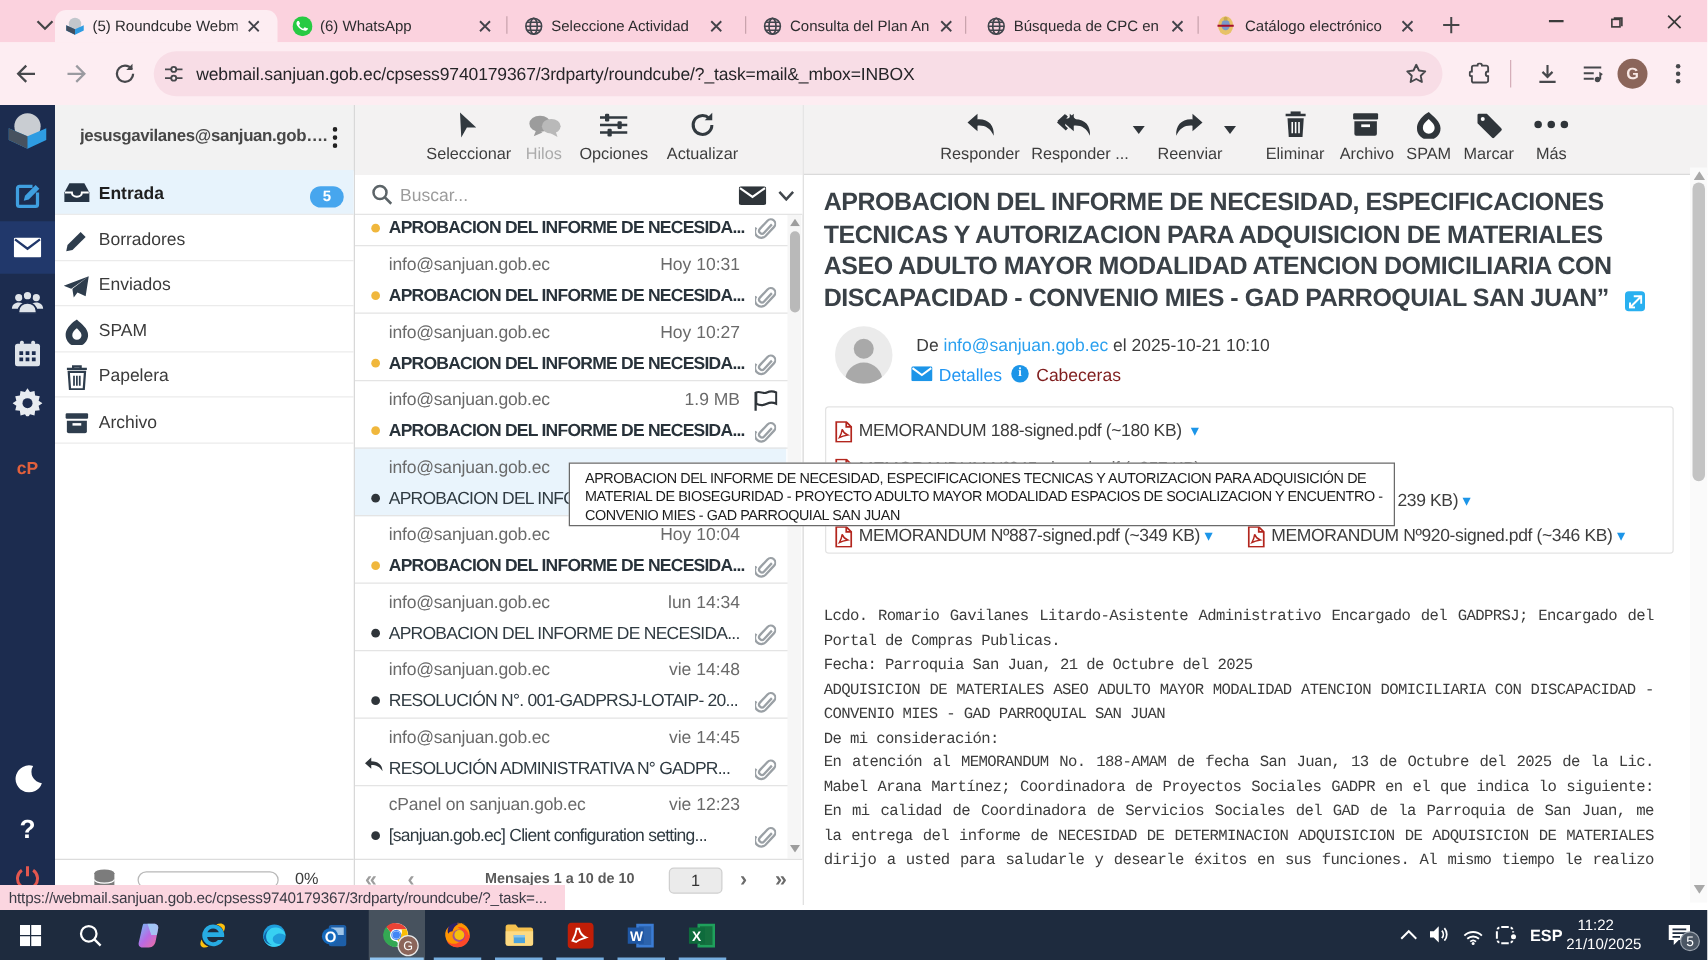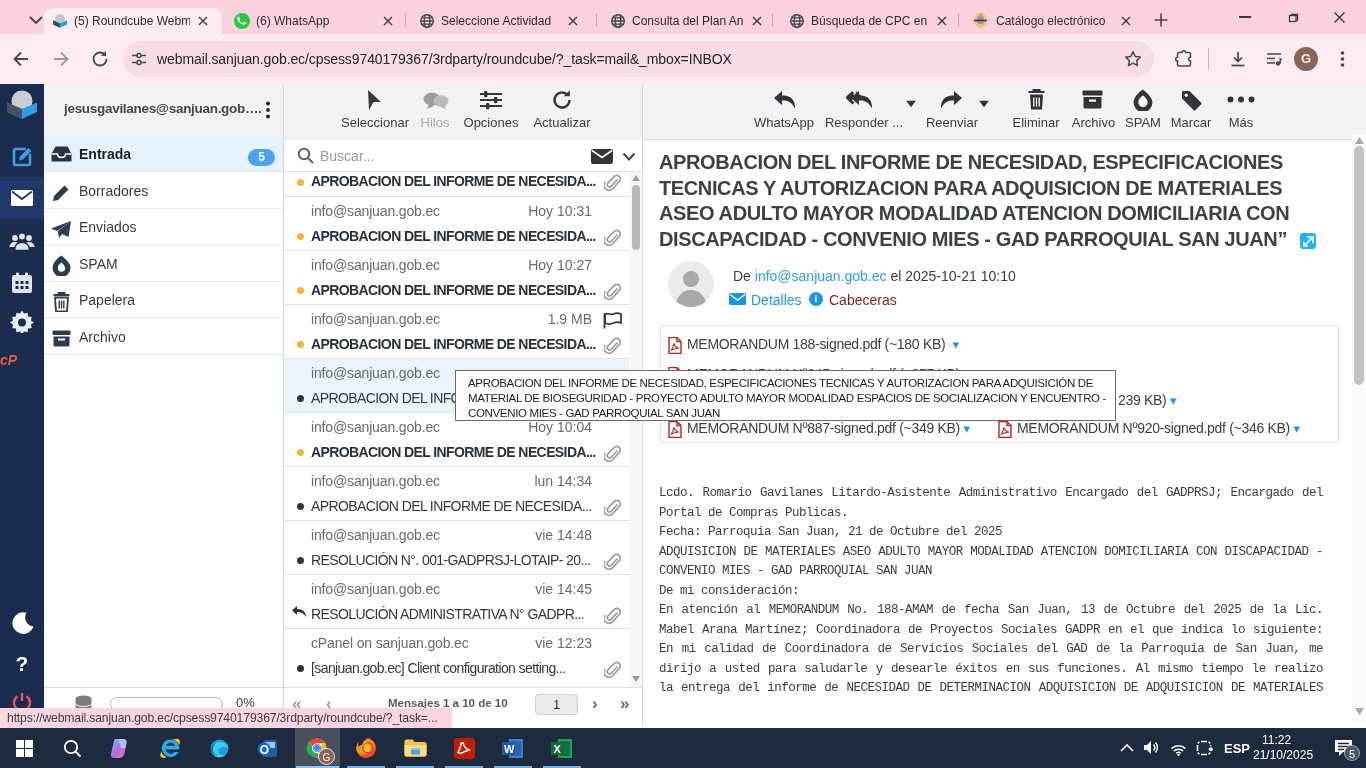--- a/index.html
+++ b/index.html
@@ -221,21 +221,21 @@
           <rect x="14.5" y="9" width="3" height="3"></rect>
           <rect x="4.5" y="14" width="3" height="3"></rect>
           <rect x="9.5" y="14" width="3" height="3"></rect>
           <rect x="14.5" y="14" width="3" height="3"></rect>
         </g>
       </svg>
 <svg class="a" style="left:10px;top:225px" width="24" height="24" viewBox="0 0 24 24">
         <path fill="#e8ecf1" d="M12 1.5l2 3.1 3.6-.9 .5 3.7 3.7.5-.9 3.6 3.1 2-3.1 2 .9 3.6-3.7.5-.5 3.7-3.6-.9-2 3.1-2-3.1-3.6.9-.5-3.7-3.7-.5 .9-3.6-3.1-2 3.1-2-.9-3.6 3.7-.5 .5-3.7 3.6.9z"></path>
         <circle cx="12" cy="13.5" r="4" fill="#1c2c4f"></circle>
       </svg>
-<div class="a" style="left:0px;top:268px;width:44px;height:20px;font-size:14px;font-weight:bold;color:#e2603c;font-style:italic">cP</div>
+<div class="a" style="left:0px;top:282px;width:44px;height:20px;text-align:center;font-size:14px;font-weight:bold;color:#e2603c;">cP</div>
 <svg class="a" style="left:11px;top:527px" width="23" height="23" viewBox="0 0 23 23">
         <path d="M15.5 1.8 A10.8 10.8 0 1 0 22.5 15.5 A9 9 0 0 1 15.5 1.8 Z" fill="#fff"></path>
       </svg>
 <div class="a" style="left:0px;top:568px;width:44px;height:24px;text-align:center;font-size:21px;font-weight:bold;color:#fff">?</div>
 <svg class="a" style="left:12px;top:608px" width="20" height="20" viewBox="0 0 20 20">
         <path d="M5.5 4.2a8 8 0 1 0 9 0" fill="none" stroke="#e4574f" stroke-width="2.4"></path>
         <path d="M10 1v8" stroke="#e4574f" stroke-width="2.4"></path>
       </svg>
 <div class="a" id="folders"></div>
 <div class="a" id="fhead" style="left:44px"></div>
@@ -446,21 +446,21 @@
 <div class="a" style="left:326px;top:610px;font-size:17px;font-weight:bold;color:#9d9d9d">‹</div>
 <div class="a" style="left:388px;top:613px;font-size:11.5px;font-weight:bold;color:#5a5a5a">Mensajes 1 a 10 de 10</div>
 <div class="a" style="left:535px;top:610px;width:43px;height:21px;background:#ebebeb;border:1px solid #cfcfcf;border-radius:4px;font-size:13px;color:#333;text-align:center;line-height:20px">1</div>
 <div class="a" style="left:592px;top:610px;font-size:17px;font-weight:bold;color:#6b6b6b">›</div>
 <div class="a" style="left:620px;top:610px;font-size:17px;font-weight:bold;color:#6b6b6b;letter-spacing:-2px">»</div>
 
 <div class="a" id="msgtb"></div>
 <svg class="a" style="left:773px;top:6px" width="23" height="19" viewBox="0 0 23 19">
         <path d="M9 1L1 8l8 7v-4.5c6-.5 10 2 13 8 .5-8-4-13.5-13-13z" fill="#2f353a"></path>
       </svg>
-<div class="a tbbtn" style="left:749px;top:31px;width:70px">WhatsApp</div>
+<div class="a tbbtn" style="left:749px;top:31px;width:70px">Responder</div>
 <svg class="a" style="left:845px;top:6px" width="28" height="19" viewBox="0 0 28 19">
         <path d="M8 1L1 7.5 8 14V9.5L12 9V14l7-6.5L12 1v4.5L8 5z" fill="#2f353a" transform="scale(0.9)"></path>
         <path d="M14 1L6 8l8 7v-4.5c6-.5 10 2 13 8 .5-8-4-13.5-13-13z" fill="#2f353a"></path>
         <path d="M8.5 2.5L2.5 8l6 5.5" fill="none" stroke="#2f353a" stroke-width="2.6"></path>
       </svg>
 <div class="a tbbtn" style="left:823px;top:31px;width:82px">Responder ...</div>
 <svg class="a" style="left:905px;top:16px" width="12" height="8" viewBox="0 0 12 8">
         <path d="M0 0l6 8 6-8z" fill="#2f353a" transform="scale(0.8) translate(1.5,1)"></path>
       </svg>
 <svg class="a" style="left:940px;top:6px" width="23" height="19" viewBox="0 0 23 19">
@@ -547,22 +547,22 @@
 <div class="a" style="left:659px;top:400px">
 <div class="monoj">Lcdo. Romario Gavilanes Litardo-Asistente Administrativo Encargado del GADPRSJ; Encargado del</div>
 <div class="mono">Portal de Compras Publicas.</div>
 <div class="mono">Fecha: Parroquia San Juan, 21 de Octubre del 2025</div>
 <div class="monoj">ADQUISICION DE MATERIALES ASEO ADULTO MAYOR MODALIDAD ATENCION DOMICILIARIA CON DISCAPACIDAD -</div>
 <div class="mono">CONVENIO MIES - GAD PARROQUIAL SAN JUAN</div>
 <div class="mono">De mi consideración:</div>
 <div class="monoj">En atención al MEMORANDUM No. 188-AMAM de fecha San Juan, 13 de Octubre del 2025 de la Lic.</div>
 <div class="monoj">Mabel Arana Martínez; Coordinadora de Proyectos Sociales GADPR en el que indica lo siguiente:</div>
 <div class="monoj">En mi calidad de Coordinadora de Servicios Sociales del GAD de la Parroquia de San Juan, me</div>
+<div class="monoj">la entrega del informe de NECESIDAD DE DETERMINACION ADQUISICION DE ADQUISICION DE MATERIALES</div>
 <div class="monoj">dirijo a usted para saludarle y desearle éxitos en sus funciones. Al mismo tiempo le realizo</div>
-<div class="monoj">la entrega del informe de NECESIDAD DE DETERMINACION ADQUISICION DE ADQUISICION DE MATERIALES</div>
 </div>
 
 <div class="a" style="left:1352px;top:50px;width:14px;height:588px;background:#fafafa"></div>
 <svg class="a" style="left:1355px;top:53px" width="9" height="7" viewBox="0 0 9 7">
         <path d="M0 7l4.5-7L9 7z" fill="#a8a8a8"></path>
       </svg>
 <div class="a" style="left:1354px;top:62px;width:10px;height:239px;border-radius:5px;background:#c3c3c3"></div>
 <svg class="a" style="left:1355px;top:624px" width="9" height="7" viewBox="0 0 9 7">
         <path d="M0 0l4.5 7L9 0z" fill="#a8a8a8"></path>
       </svg>

